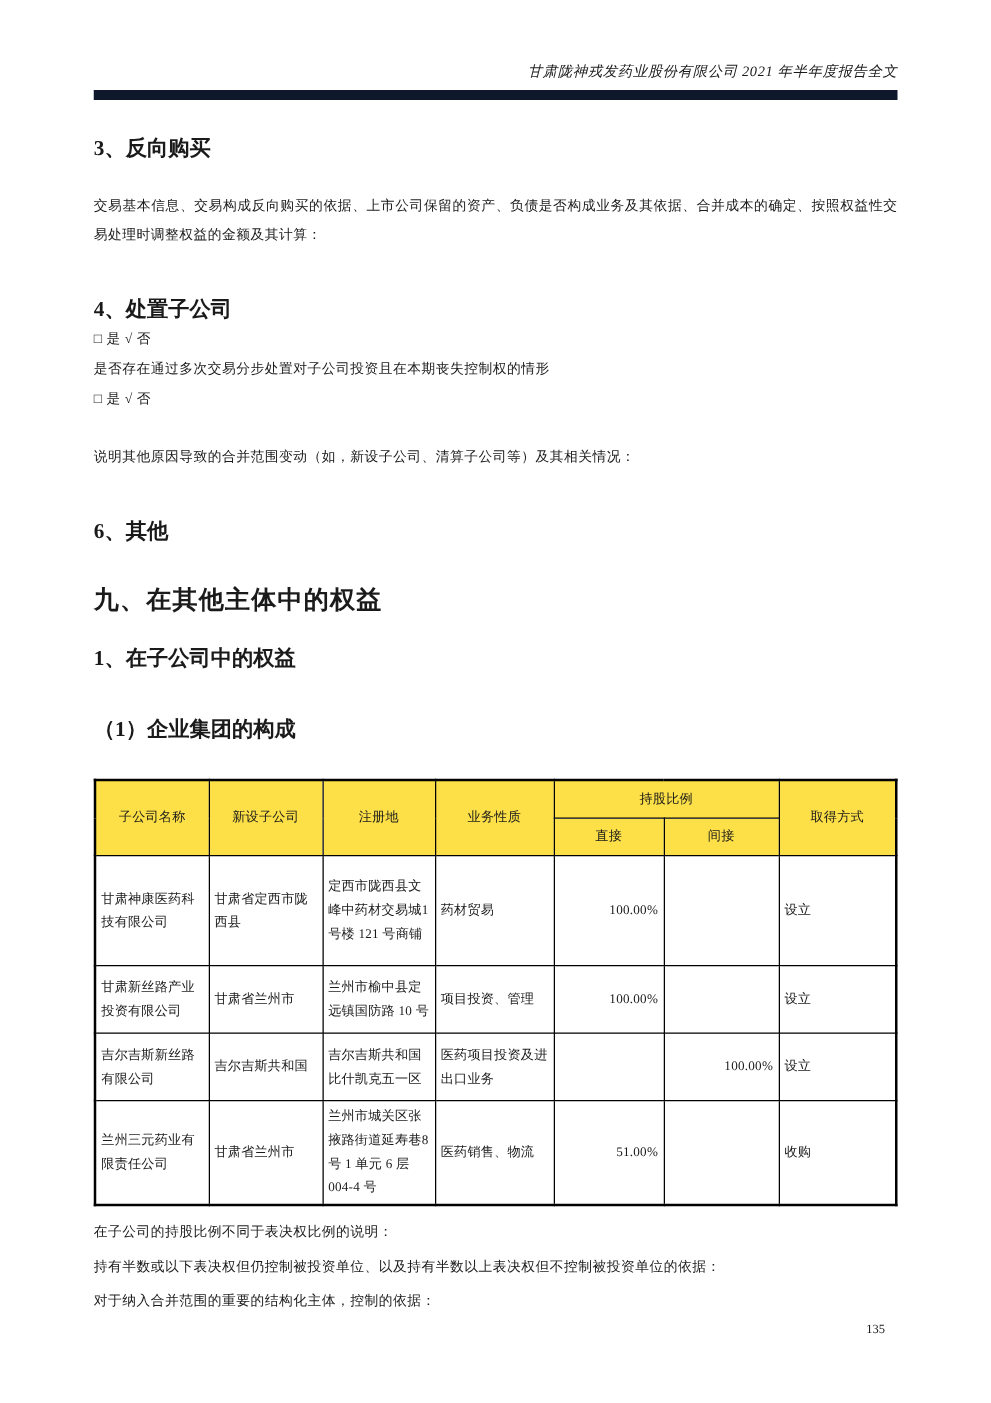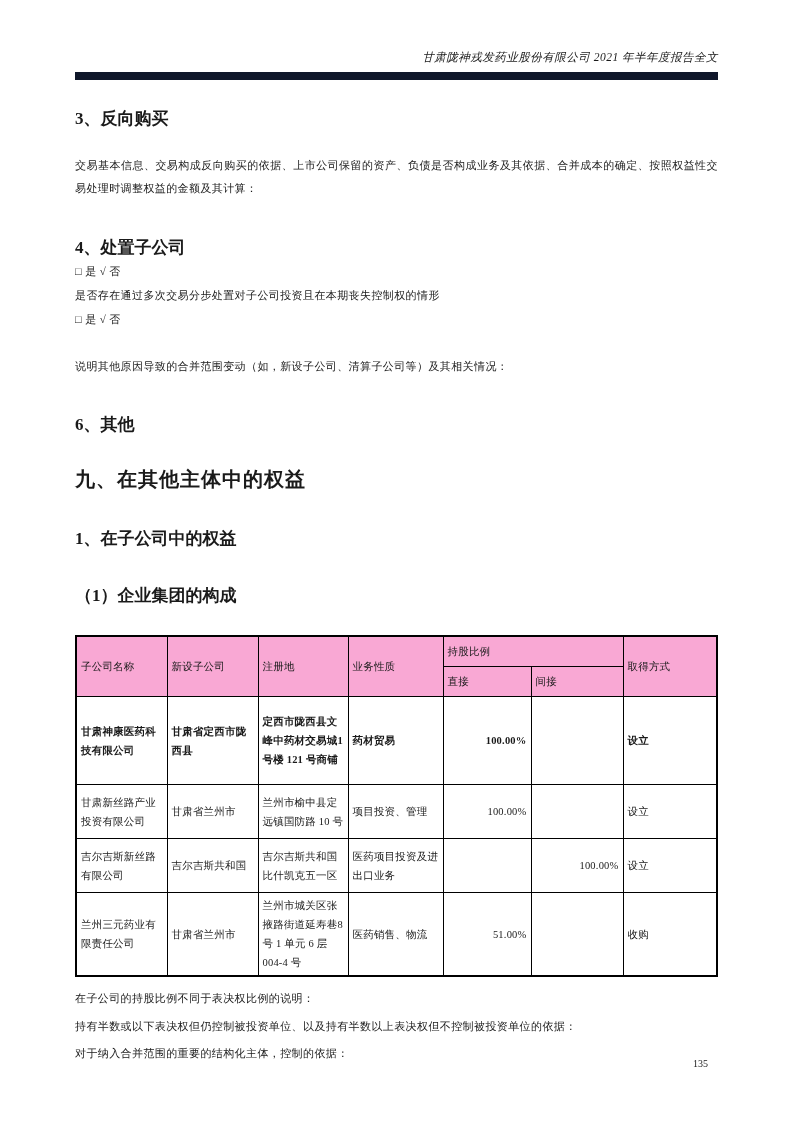--- a/index.html
+++ b/index.html
@@ -32,21 +32,21 @@
   .h-sub {
     font-size: 17px;
     font-weight: bold;
     margin: 0;
   }
   .h3-title   { margin-top: 27px; }
   .h4-title   { margin-top: 36px; }
   .h5-title   { margin-top: 37px; }
   .h6-title   { margin-top: 35px; }
   .h911-title { margin-top: 34px; }
-  .h91-title  { margin-top: 34px; }
+  .h91-title  { margin-top: 22px; }
   
   .h-chapter {
     font-size: 20px;
     font-weight: bold;
     margin: 0;
     margin-top: 30px;
     letter-spacing: 1px;
   }
   .para {
     font-size: 11px;
@@ -73,31 +73,31 @@
   }
   table.subsidiaries th,
   table.subsidiaries td {
     border: 1px solid #000;
     padding: 2px 4px;
     line-height: 19px;
     letter-spacing: 0.2px;
     overflow: hidden;
   }
   table.subsidiaries th {
-    background: #f9a8d4;
+    background: #fde047;
     font-weight: normal;
-    text-align: left;
+    text-align: center;
     height: 25px;
   }
   table.subsidiaries {
     border: 2px solid #000;
   }
   td.c-left  { text-align: left;  vertical-align: middle; }
   td.c-right { text-align: right; vertical-align: middle; }
-  tr.r-tall   td { height: 83px; font-weight: bold; }
+  tr.r-tall   td { height: 83px; }
   tr.r-med    td { height: 49px; }
   tr.r-tall2  td { height: 78px; }
   .notes {
     margin-top: 8px;
   }
   .note-line {
     font-size: 11px;
     line-height: 27.5px;
     margin: 0;
     letter-spacing: 0.4px;

